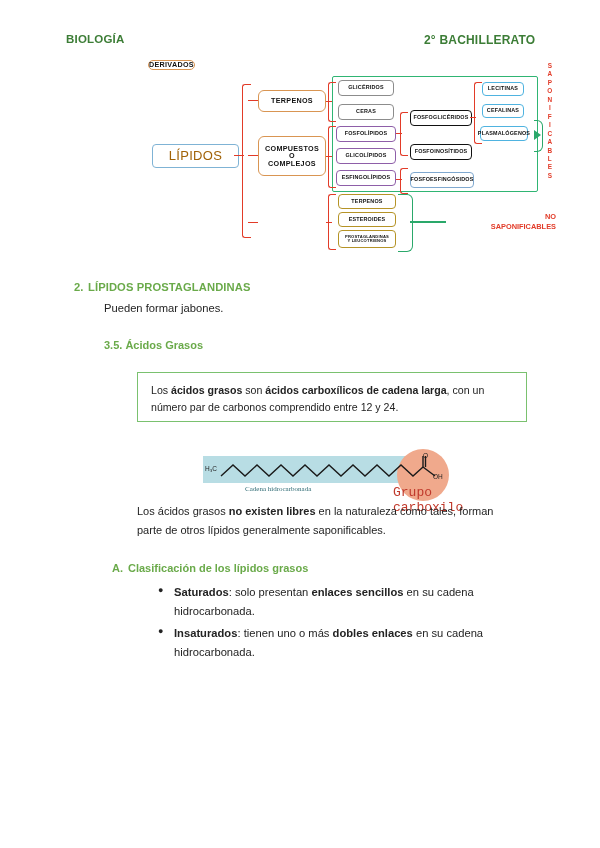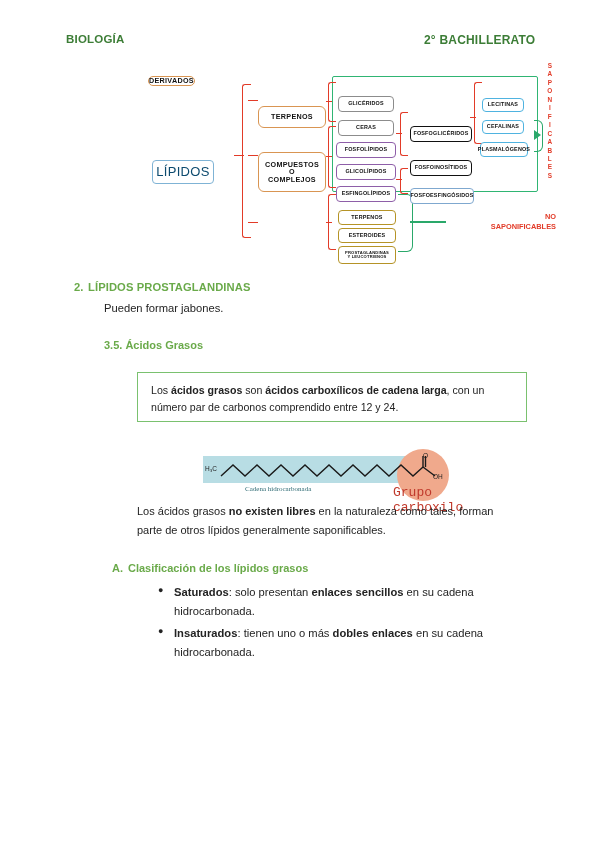--- a/index.html
+++ b/index.html
@@ -13,24 +13,24 @@
   
   .header{position:absolute;top:33px;left:0;width:600px;height:20px;text-decoration:underline;}
   .header .left{position:absolute;left:66px;top:0;font-size:11.5px;font-weight:bold;color:#3c7d36;letter-spacing:.2px;}
   .header .right{position:absolute;left:424px;top:0;font-size:12px;font-weight:bold;color:#3c7d36;letter-spacing:.2px;}
 
   
   .diagram{position:absolute;left:148px;top:60px;width:430px;height:200px;}
   .node{
     position:absolute;box-sizing:border-box;
     display:flex;align-items:center;justify-content:center;text-align:center;
-    background:#ffffff;line-height:1.05;margin-top:16px;
+    background:#ffffff;line-height:1.05;
   }
-  .n-root{left:4px;top:84px;width:62px;height:24px;border:1.3px solid #7fb3d5;border-radius:4px;
-          font-size:13px;color:#0c4a6e;letter-spacing:.3px;}
+  .n-root{left:4px;top:84px;width:87px;height:24px;border:1.3px solid #7fb3d5;border-radius:4px;
+          font-size:13px;color:#a16207;letter-spacing:.3px;}
   .n-l1{border:1.4px solid #d99552;border-radius:6px;font-size:7.2px;font-weight:bold;color:#111;letter-spacing:.3px;}
   .n-simples{left:110px;top:30px;width:68px;height:22px;}
   .n-comp{left:110px;top:76px;width:68px;height:40px;flex-direction:column;}
 
   .n-l2{font-size:5.4px;font-weight:bold;color:#111;letter-spacing:.2px;border-radius:4px;}
   .n-grey{border:1.2px solid #8c8c8c;}
   .n-purple{border:1.6px solid #8e5ea8;}
   .n-gold{border:1.6px solid #b59326;}
   .n-black{border:1.4px solid #111;}
   .n-blue{border:1.6px solid #4fb3e0;}

